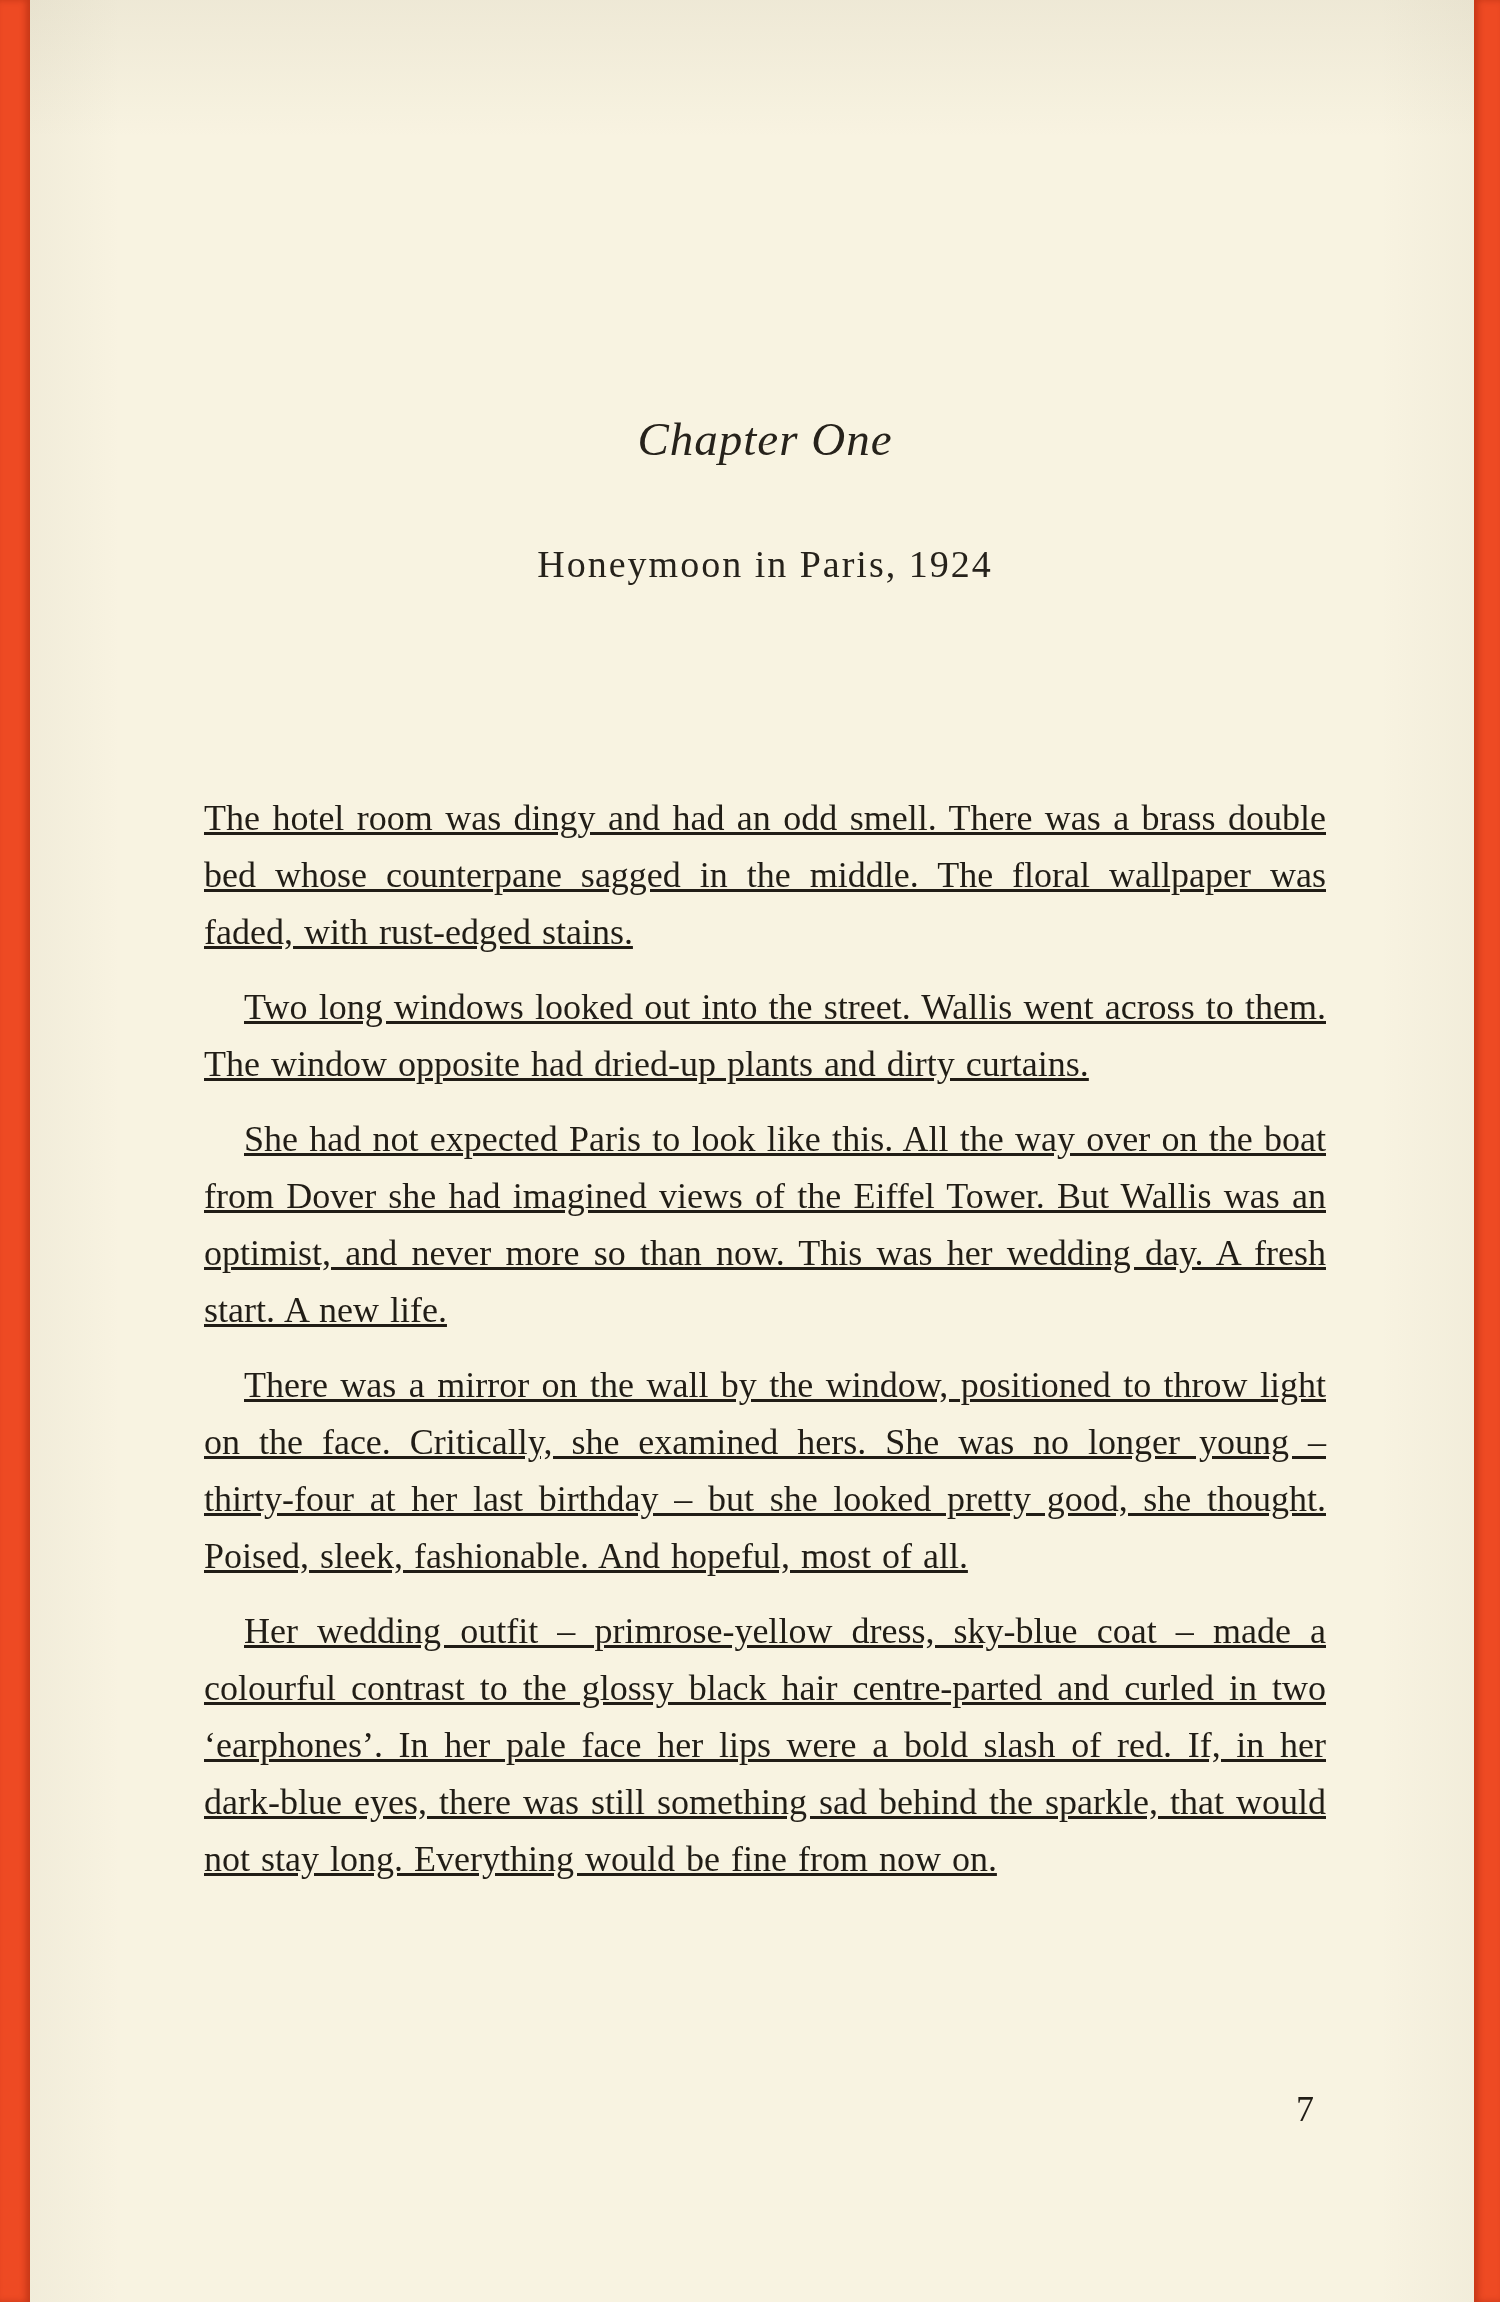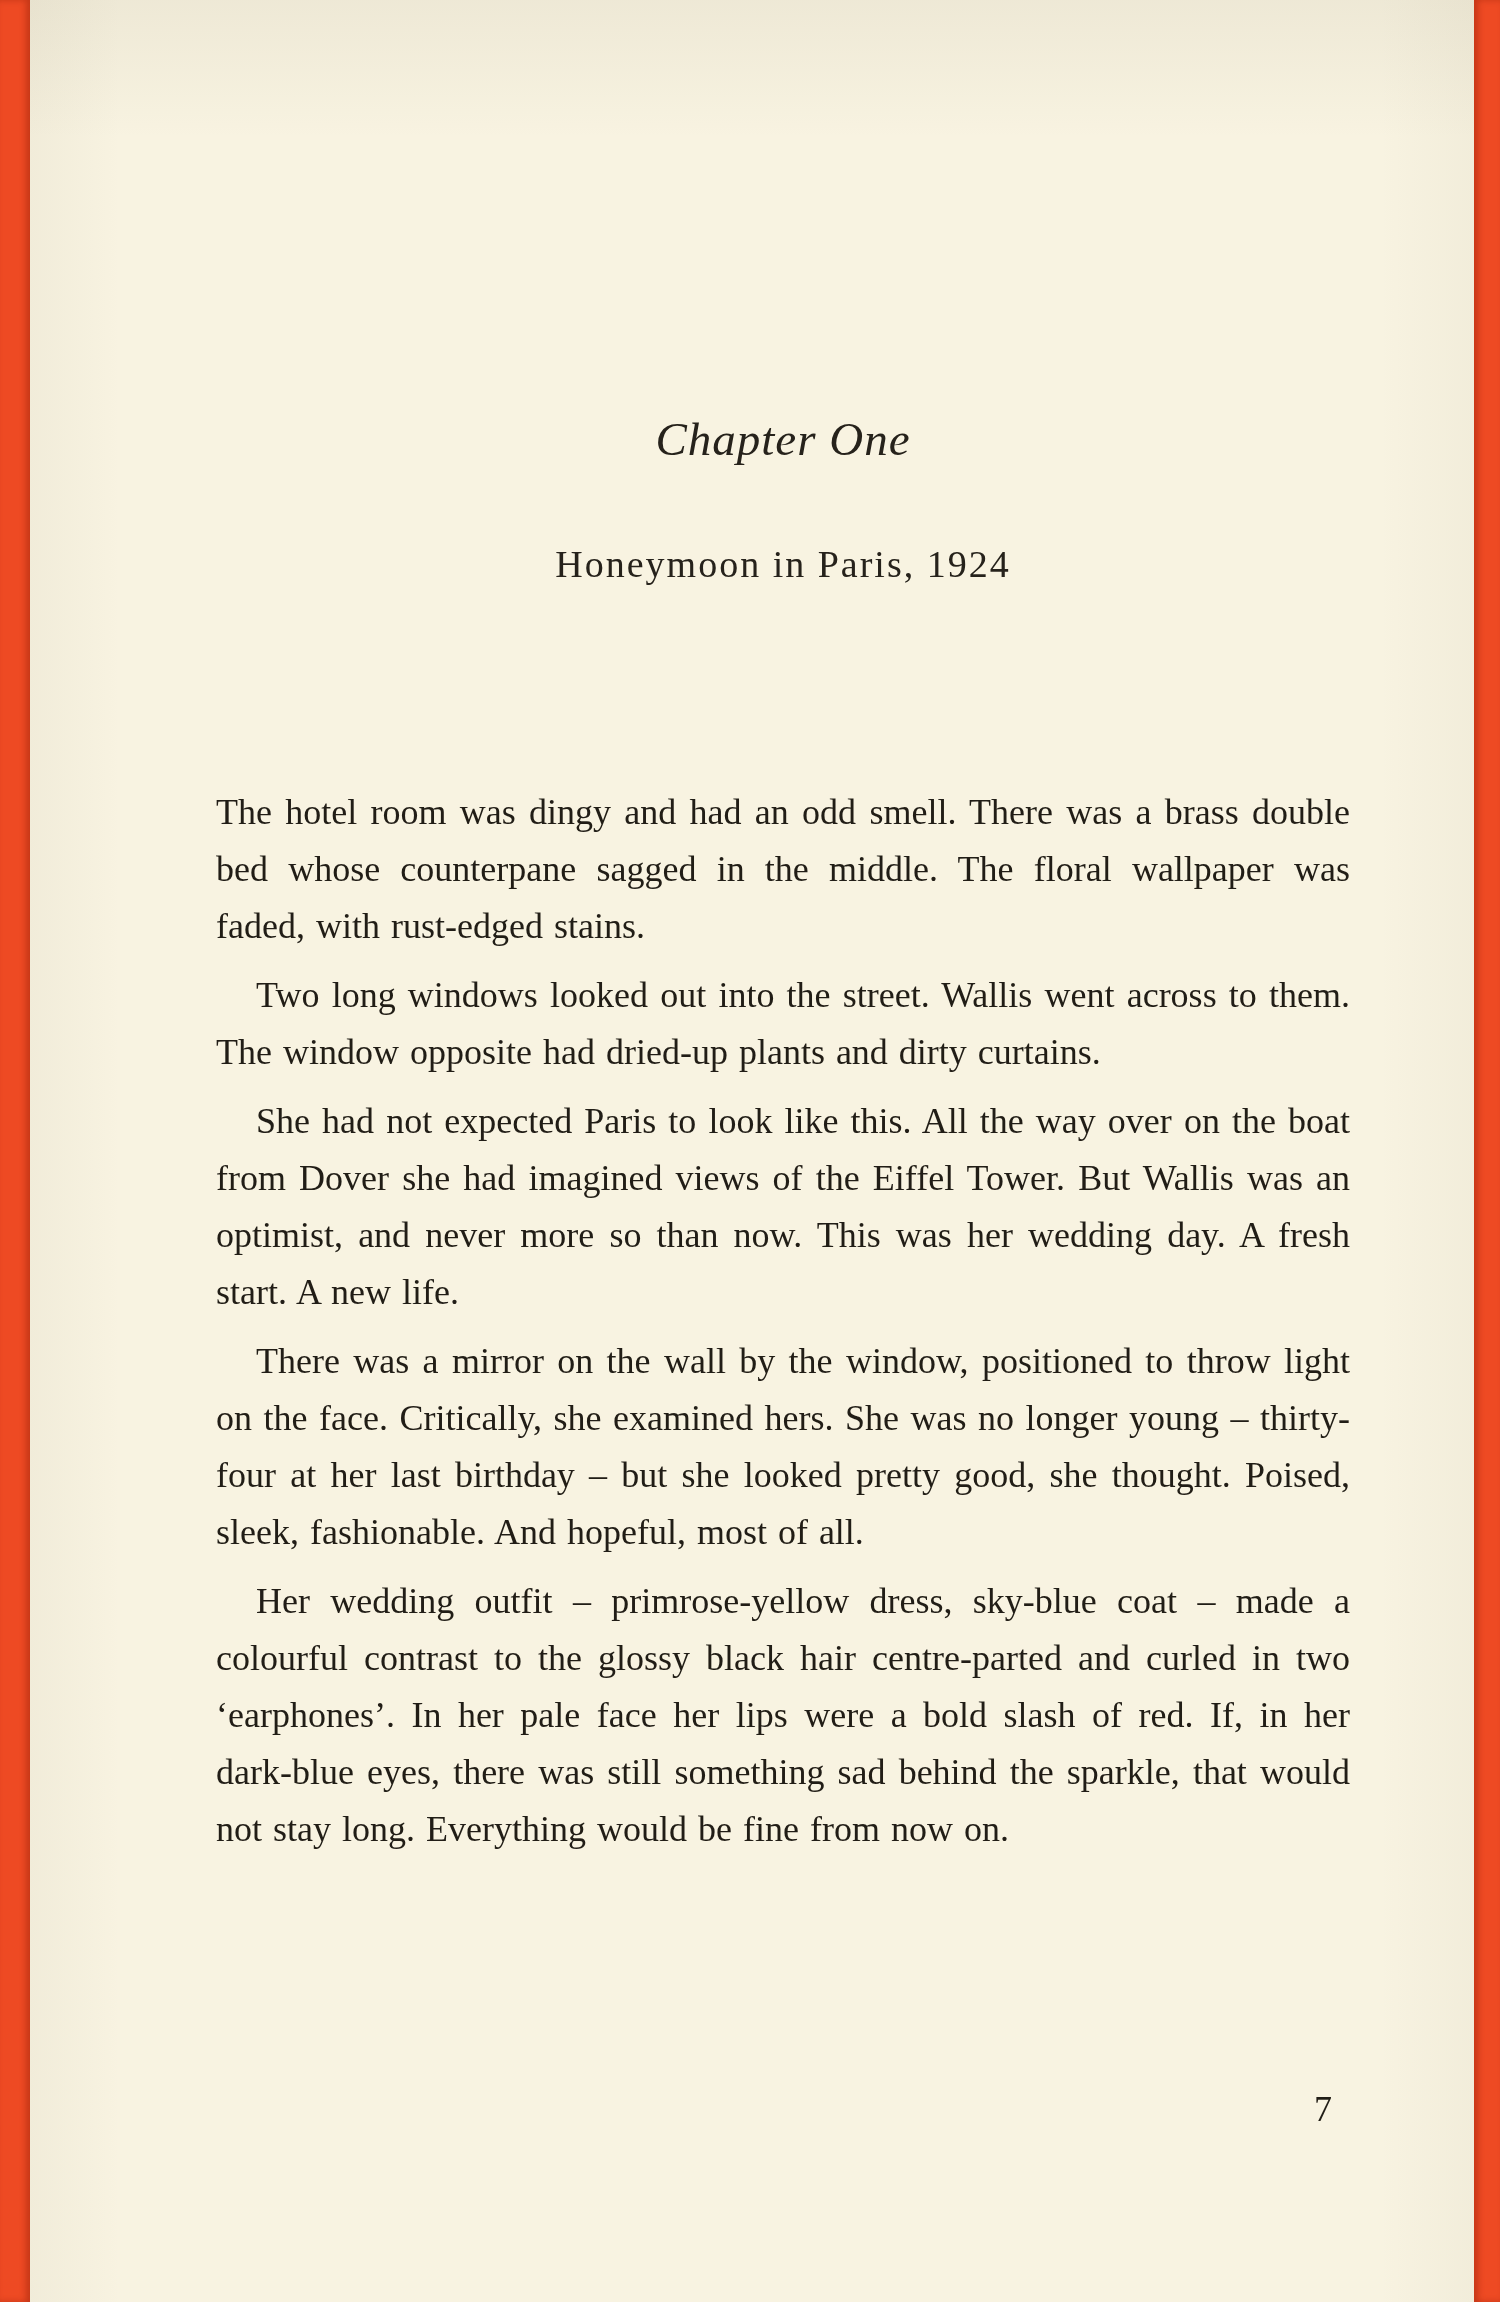--- a/index.html
+++ b/index.html
@@ -28,21 +28,21 @@
     position: absolute;
     top: 0;
     bottom: 0;
     background: #ee4a23;
   }
   .edge-left  { left: 0;  width: 30px; box-shadow: inset -4px 0 6px rgba(120,20,0,0.35); }
   .edge-right { right: 0; width: 26px; box-shadow: inset 4px 0 6px rgba(120,20,0,0.35); }
 
   .content {
     position: absolute;
-    left: 204px;
+    left: 186px;
     top: 0;
     width: 1158px;
     height: 100%;
   }
   .chapter-title {
     position: absolute;
     top: 412px;
     left: 0;
     width: 100%;
     margin: 0;
@@ -69,23 +69,24 @@
     position: absolute;
     top: 772px;
     left: 0;
     width: 1158px;
     font-size: 36px;
     line-height: 57px;
     text-align: justify;
     color: #211d16;
   }
   .para {
-    margin: 12px;
+    margin: 18px;
     text-indent: 40px;
     word-spacing: 2px;
+    text-decoration: underline;
   }
   .para.no-indent {
     text-indent: 0;
   }
   .para.justify-last {
     text-align-last: justify;
   }
   .page-number {
     position: absolute;
     top: 2088px;

